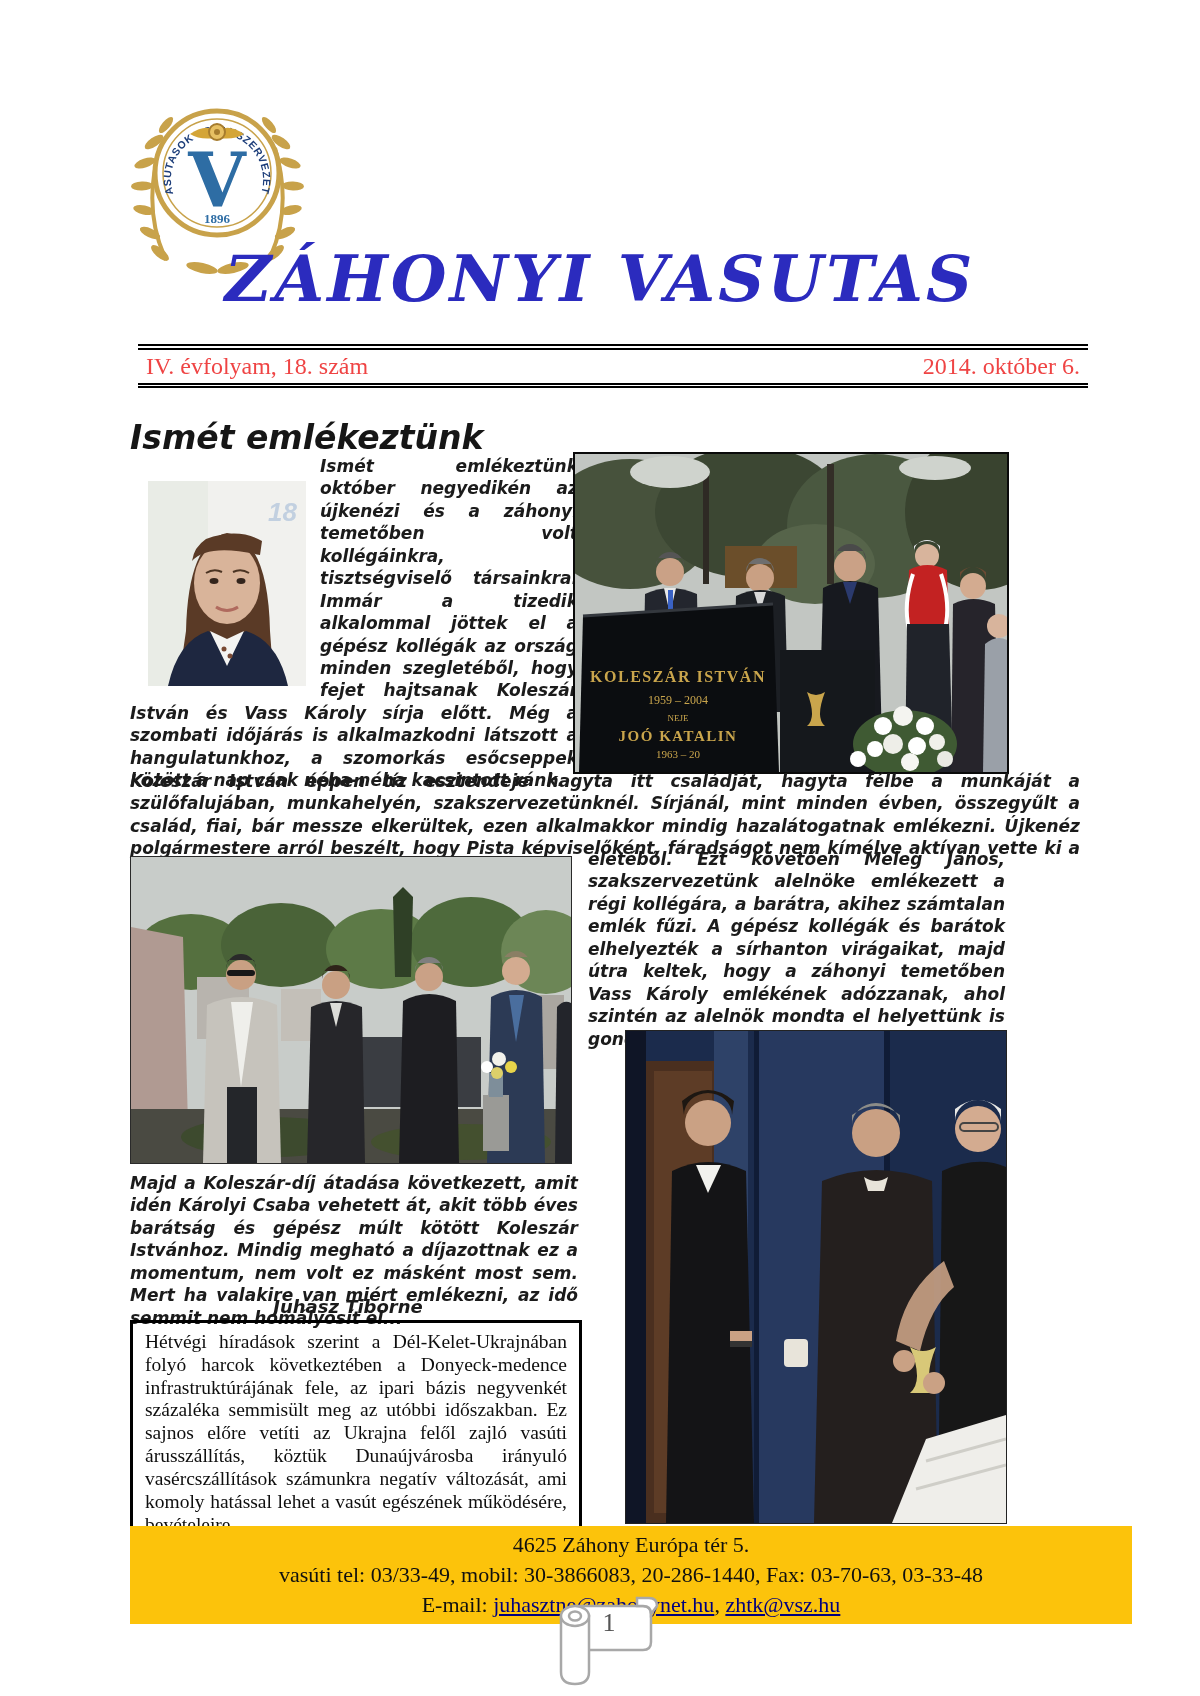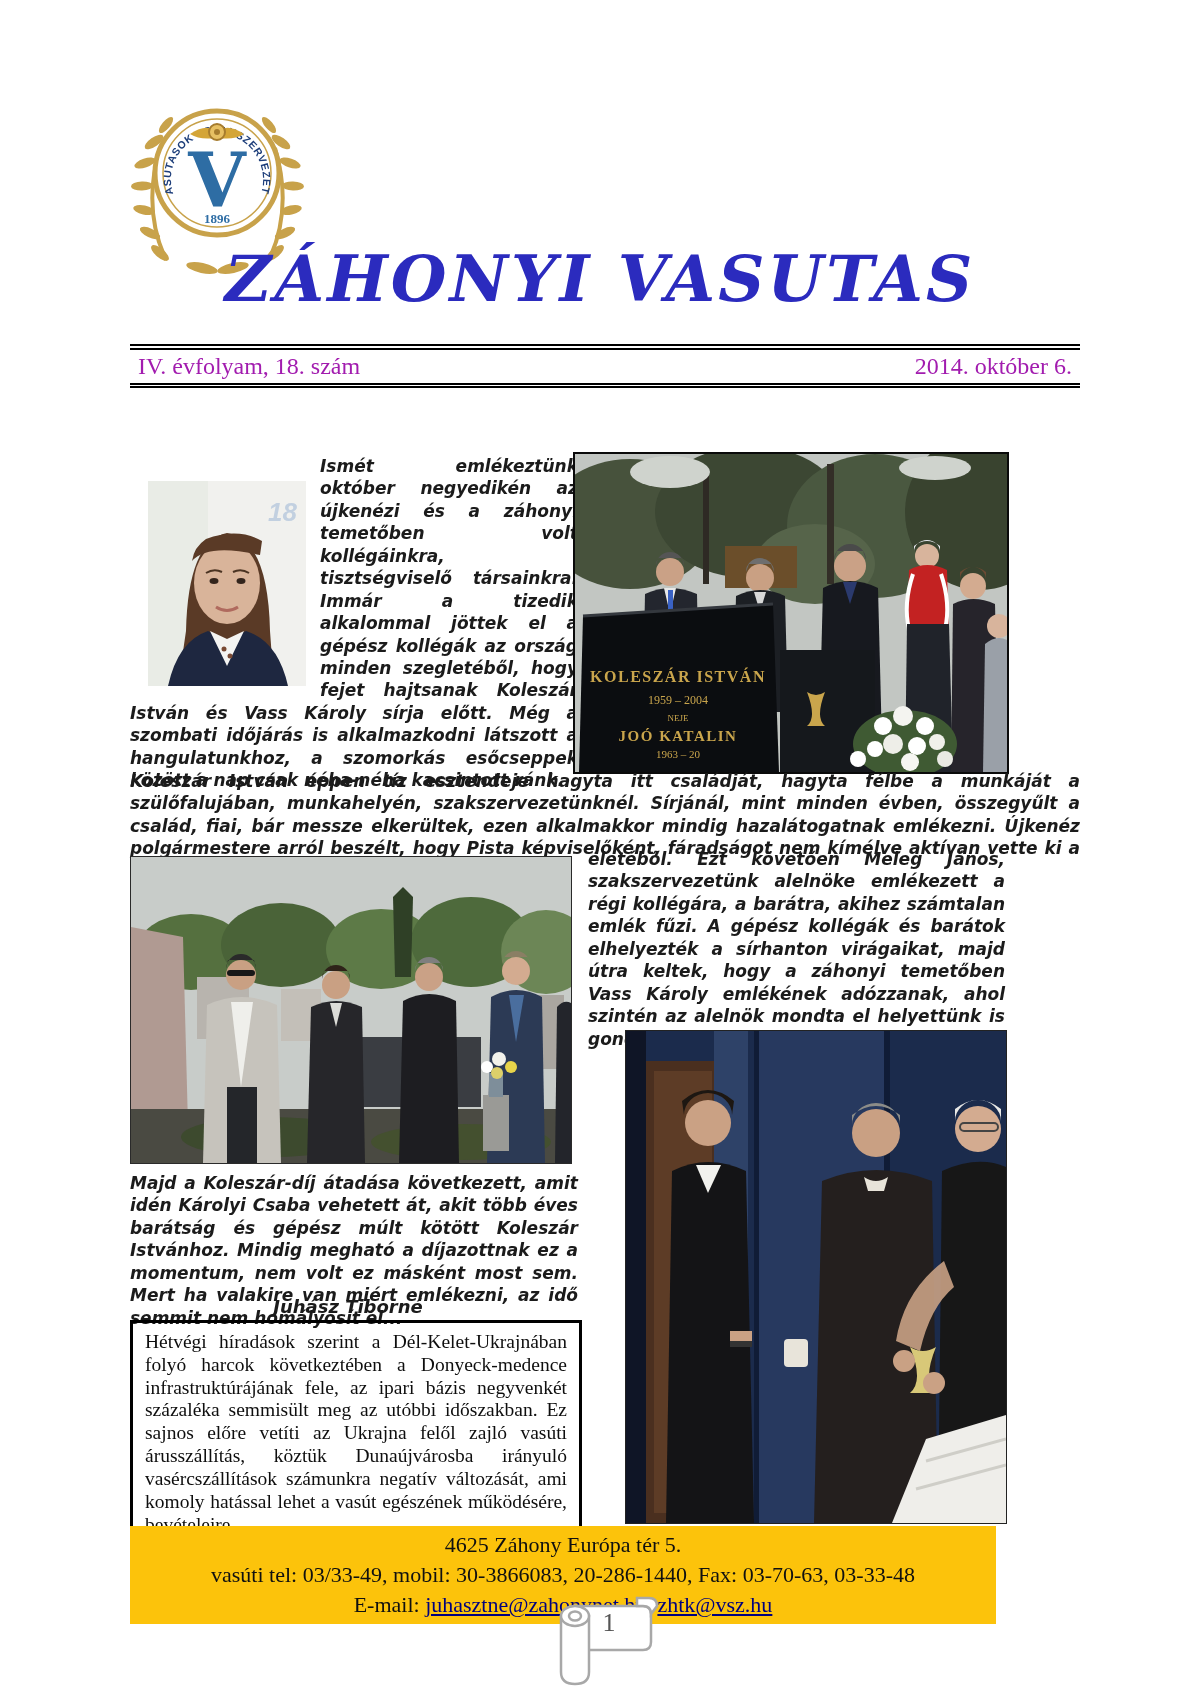--- a/index.html
+++ b/index.html
@@ -5,24 +5,24 @@
   html,body{margin:0;padding:0;background:#ffffff;}
   #page{position:relative;width:1200px;height:1696px;background:#ffffff;overflow:hidden;
         font-family:"Liberation Serif",serif;}
   
   .logo{position:absolute;left:130px;top:68px;width:175px;height:220px;}
   .org-line{position:absolute;left:270px;top:176px;width:800px;text-align:center;
             font-size:29px;color:#1c1c1c;letter-spacing:.5px;}
   .main-title{position:absolute;left:100px;top:241px;width:1000px;text-align:center;
               font-family:"DejaVu Serif",serif;font-style:italic;font-weight:bold;
               font-size:64px;color:#2b2bbe;letter-spacing:3px;}
-  .issue-bar{position:absolute;left:130px;top:344px;width:950px;box-sizing:border-box;
+  .issue-bar{position:absolute;left:138px;top:344px;width:950px;box-sizing:border-box;
              border-top:6px double #000;border-bottom:5px double #000;
              display:flex;justify-content:space-between;align-items:center;
-             padding:3px 8px;font-size:24px;color:#a21caf;text-align:center;}
+             padding:3px 8px;font-size:24px;color:#ef4444;text-align:center;}
   
   .heading{position:absolute;left:130px;top:418px;font-family:"DejaVu Sans",sans-serif;
            font-weight:bold;font-style:italic;font-size:33px;color:#161616;}
   .bodytxt{font-family:"DejaVu Sans",sans-serif;font-style:italic;font-weight:600;
            font-size:17px;line-height:1.32;color:#1b1b1b;text-align:justify;}
   .row1-left{position:absolute;left:130px;top:455px;width:448px;}
   .portrait{float:left;width:158px;height:205px;margin:26px 14px 6px 18px;background:#eee;}
   .photo1{position:absolute;left:573px;top:452px;width:432px;height:318px;
           border:2px solid #0a0a0a;background:#9aa09a;}
   .para2{position:absolute;left:130px;top:770px;width:950px;}
@@ -32,21 +32,21 @@
   .photo3{position:absolute;left:625px;top:1030px;width:380px;height:492px;
           border:1px solid #222;background:#1b2b4c;}
   .para4{position:absolute;left:130px;top:1172px;width:448px;}
   .signature{position:absolute;left:130px;top:1296px;width:448px;text-align:center;
              font-family:"DejaVu Sans",sans-serif;font-style:italic;font-weight:600;
              font-size:18px;color:#1b1b1b;padding-right:12px;box-sizing:border-box;}
   .newsbox{position:absolute;left:130px;top:1320px;width:452px;box-sizing:border-box;
            border:3px solid #000;padding:8px 12px;font-size:19.5px;line-height:1.17;
            color:#0e0e0e;text-align:justify;}
   
-  .footer{position:absolute;left:130px;top:1526px;width:866px;height:98px;
+  .footer{position:absolute;left:130px;top:1526px;width:1002px;height:98px;
           background:#fcc30b;text-align:center;font-size:22px;color:#101010;
           display:flex;flex-direction:column;justify-content:center;gap:4px;}
   .footer a{color:#00007d;text-decoration:underline;}
   .page-scroll{position:absolute;left:545px;top:1594px;width:120px;height:100px;}
   .page-num{position:absolute;left:594px;top:1608px;width:30px;text-align:center;
             font-size:26px;color:#555;}
 </style>
 </head>
 <body>
 
@@ -93,20 +93,21 @@
     <text x="87" y="155" text-anchor="middle" font-family="Liberation Serif,serif" font-size="13" font-weight="bold" fill="#2e6da4">1896</text>
   </svg>
 
   <div class="main-title">ZÁHONYI VASUTAS</div>
 
   <div class="issue-bar">
     <span>IV. évfolyam, 18. szám</span>
     <span>2014. október 6.</span>
   </div>
 
+  <div class="heading">Ismét emlékeztünk</div>
 
   <div class="row1-left bodytxt">
     <svg class="portrait" viewBox="0 0 158 205">
       <rect width="158" height="205" fill="#f1f1ee"></rect>
       <rect x="0" y="0" width="60" height="205" fill="#e9ece6"></rect>
       <text x="120" y="40" font-size="26" fill="#9db6d6" opacity="0.55" font-family="Liberation Sans,sans-serif" font-style="italic">18</text>
       <path d="M38,150 Q40,60 79,52 Q120,58 122,150 L126,205 L30,205 Z" fill="#5a3a26"></path>
       <ellipse cx="79" cy="102" rx="33" ry="41" fill="#d9b49a"></ellipse>
       <path d="M44,80 Q60,62 112,74 L114,60 Q90,46 58,58 Q46,66 44,80Z" fill="#5a3a26"></path>
       <ellipse cx="66" cy="100" rx="4.5" ry="3" fill="#33241c"></ellipse>

